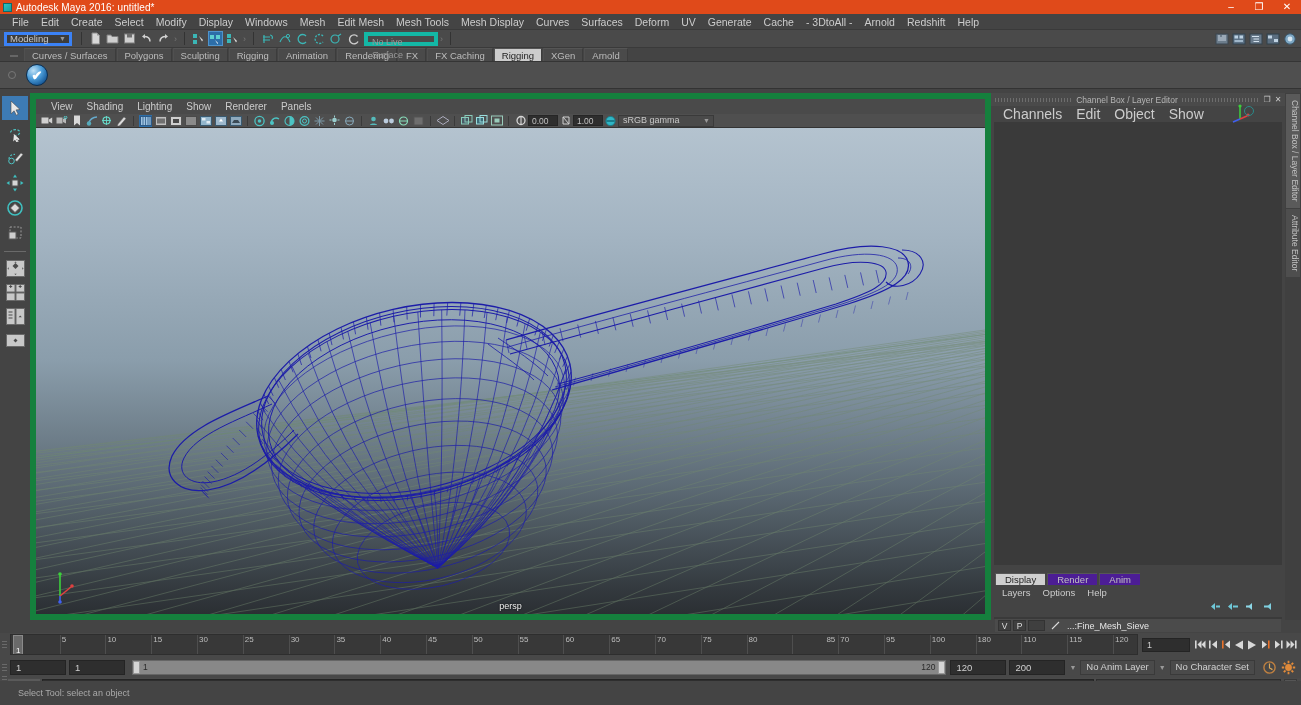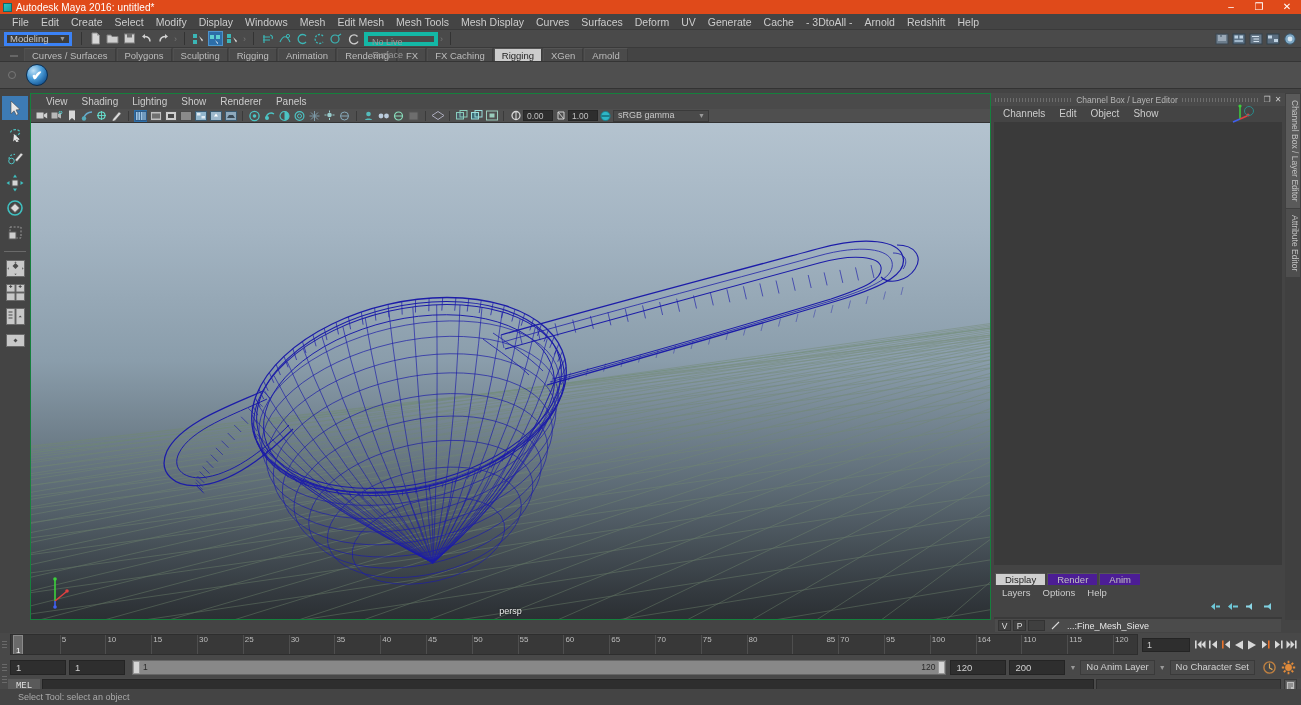--- a/index.html
+++ b/index.html
@@ -99,21 +99,21 @@
     width:26px; height:24px; margin-bottom:1px; display:flex;
     align-items:center; justify-content:center;
   }
   .tool.active { background:#3d7bb5; }
   .tool-div { width:22px; height:1px; background:#6a6a6a; margin:5px 0; }
   .tool-sm { width:26px; height:22px; display:flex; align-items:center; justify-content:center; margin-bottom:2px;}
 
   
   .vp-wrap {
     position:absolute; left:30px; top:93px; right:310px; bottom:85px;
-    background:#2b2b2b; border:1px solid #15803d;
+    background:#2b2b2b; border:6px solid #15803d;
   }
   .vp-menubar {
     height:15px; background:#4a4a4a; display:flex; align-items:center; padding-left:8px;
   }
   .vp-menubar .menu-item { font-size:10px; line-height:15px; padding:0 7px; }
   .vp-toolbar {
     height:14px; background:#4f4f4f; display:flex; align-items:center;
     padding-left:3px; border-bottom:1px solid #333;
   }
   .vicon { width:13px; height:12px; margin:0 1px; display:flex; align-items:center; justify-content:center; }
@@ -152,21 +152,21 @@
     position:relative; justify-content:center;
   }
   .dotline { flex:1; height:4px;
     background-image:repeating-linear-gradient(to right,#6d6d6d 0,#6d6d6d 1px,transparent 1px,transparent 3px);
     margin:0 4px;
   }
   .cb-title { font-size:8.5px; color:#b5b5b5; white-space:nowrap; }
   .cb-hbtns { display:flex; gap:3px; padding-right:3px; }
   .cb-hbtn { width:8px; height:8px; font-size:8px; line-height:8px; color:#c8c8c8; text-align:center; }
   .cb-menubar { height:16px; background:#444; display:flex; align-items:center; padding-left:5px; }
-  .cb-menubar .menu-item { font-size:10px; line-height:16px; padding:0 7px; }
+  .cb-menubar .menu-item { font-size:14px; line-height:16px; padding:0 7px; }
   .cb-body { position:absolute; top:29px; left:3px; right:3px; height:443px; background:#3a3a3a; }
   .cb-gizmo { position:absolute; right:28px; top:-19px; width:26px; height:22px; }
 
   .layer-panel { position:absolute; left:0; right:0; bottom:0; top:479px; }
   .lp-tabs { display:flex; align-items:flex-end; height:13px; padding-left:4px; }
   .lp-tab {
     padding:0 9px; height:12px; line-height:12px; font-size:9.5px; color:#c0c0c0;
     background:#4c1d95; margin-right:2px; border-top:1px solid #565656; border-left:1px solid #525252;
   }
   .lp-tab.active { background:#cfcfcf; color:#1e1e1e; }
@@ -249,21 +249,21 @@
   }
   .mel-lbl {
     width:32px; height:13px; background:#5a5a5a; font-size:9px; color:#e0e0e0;
     display:flex; align-items:center; justify-content:center; margin-right:2px;
   }
   .cmd-input { flex:1; height:13px; background:#2e2e2e; border:1px solid #242424; }
   .cmd-out { width:185px; height:13px; background:#3c3c3c; border:1px solid #2e2e2e; margin-left:2px; }
   .cmd-icon { width:13px; height:13px; margin-left:3px; margin-right:4px; background:#555; border:1px solid #3a3a3a;
     display:flex;align-items:center;justify-content:center;}
   .statusbar {
-    position:absolute; left:0; right:0; bottom:0; height:16px;
+    position:absolute; left:0; right:0; bottom:0; height:24px;
     background:#444; display:flex; align-items:center; padding-left:18px;
   }
   .status-txt { font-size:9px; color:#aaaaaa; }
   .leftgrip { position:absolute; left:2px; bottom:14px; width:8px; height:24px;
      display:flex; flex-direction:column; justify-content:center; gap:2px;}
   .leftgrip i { width:5px;height:1px;background:#6a6a6a; }
 </style>
 </head>
 <body>
 
@@ -1181,21 +1181,21 @@
         <div class="tl-num" style="left: 737.613px;">80</div>
         <div class="tl-tick" style="left: 781.412px;"></div>
         <div class="tl-num" style="left: 783.412px; padding-left: 32px;">85</div>
         <div class="tl-tick" style="left: 827.21px;"></div>
         <div class="tl-num" style="left: 829.21px;">70</div>
         <div class="tl-tick" style="left: 873.008px;"></div>
         <div class="tl-num" style="left: 875.008px;">95</div>
         <div class="tl-tick" style="left: 918.807px;"></div>
         <div class="tl-num" style="left: 920.807px;">100</div>
         <div class="tl-tick" style="left: 964.605px;"></div>
-        <div class="tl-num" style="left: 966.605px;">164</div>
+        <div class="tl-num" style="left: 966.605px;">180</div>
         <div class="tl-tick" style="left: 1010.4px;"></div>
         <div class="tl-num" style="left: 1012.4px;">110</div>
         <div class="tl-tick" style="left: 1056.2px;"></div>
         <div class="tl-num" style="left: 1058.2px;">115</div>
         <div class="tl-tick" style="left: 1102px;"></div>
         <div class="tl-num" style="left: 1104px;">120</div>
       </div>
     <div class="tl-frame">1</div>
     <div class="pb-btns">
       <div class="pb">

